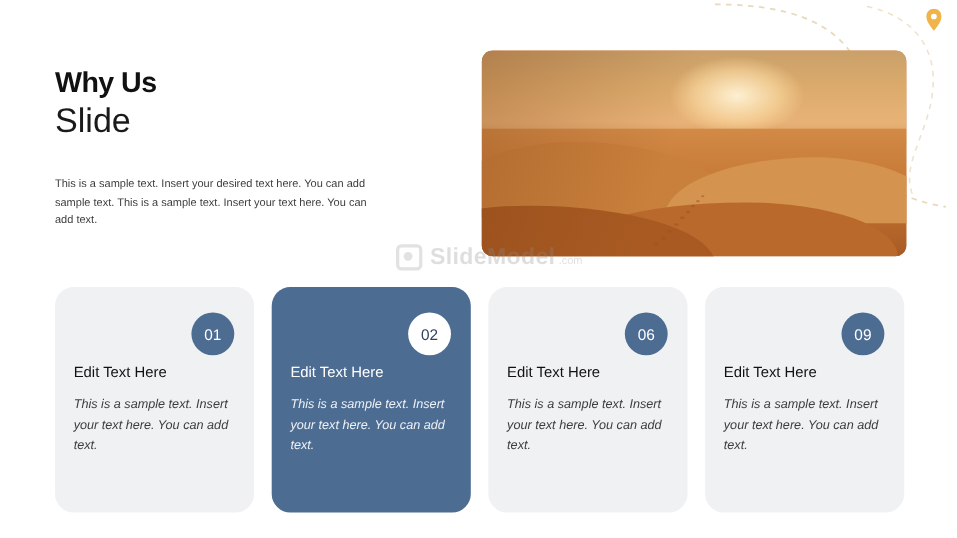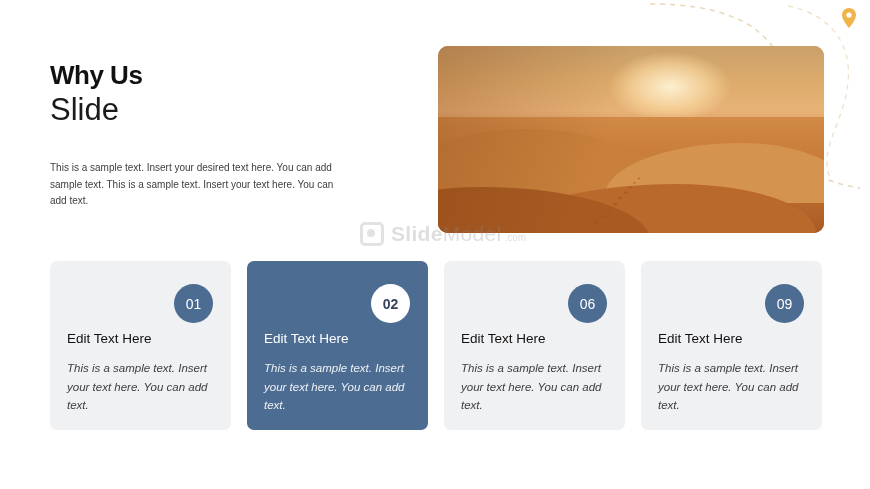--- a/index.html
+++ b/index.html
@@ -171,43 +171,43 @@
     width: 8px; height: 8px;
     border-radius: 50%;
     background: #9a9a9a;
   }
   .watermark .wm-text {
     font-size: 21px;
     font-weight: bold;
     color: #8d8d8d;
     letter-spacing: 0.3px;
   }
-  .watermark .wm-text .thin { font-weight: normal; margin-top: 24px; }
+  .watermark .wm-text .thin { font-weight: bold; margin-top: 24px; }
   .watermark .wm-tld {
     font-size: 10px;
     color: #8d8d8d;
     align-self: flex-end;
     margin-bottom: 3px;
     margin-left: -4px;
   }
 
   
   .cards {
     position: absolute;
     left: 50px;
     top: 261px;
     width: 772px;
     display: flex;
     gap: 16px;
   }
   .card {
     position: relative;
     width: 181px;
-    height: 169px;
-    border-radius: 7px;
+    height: 205px;
+    border-radius: 17px;
     background: #f0f1f3;
     padding: 48px 17px 0 17px;
   }
   .card.active {
     background: #4c6c92;
   }
   .badge {
     position: absolute;
     top: 23px;
     right: 18px;
@@ -217,21 +217,20 @@
     background: #4c6c92;
     color: #ffffff;
     font-size: 14px;
     display: flex;
     align-items: center;
     justify-content: center;
   }
   .card.active .badge {
     background: #ffffff;
     color: #33435b;
-    font-weight: bold;
   }
   .card-title {
     font-size: 13.5px;
     font-weight: normal;
     color: #111111;
     margin-top: 22px;
   }
   .card.active .card-title { color: #ffffff; }
   .card-text {
     margin-top: 13px;

